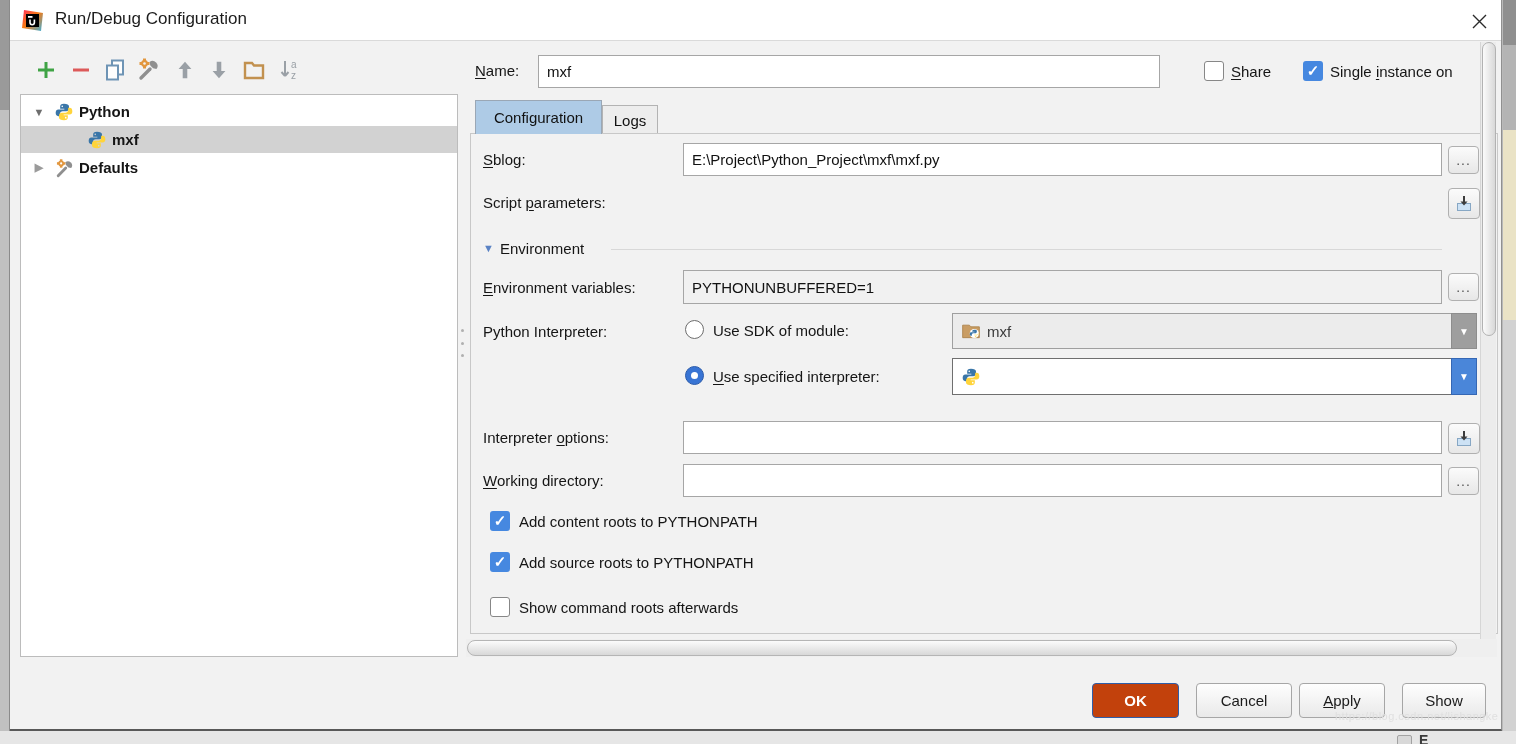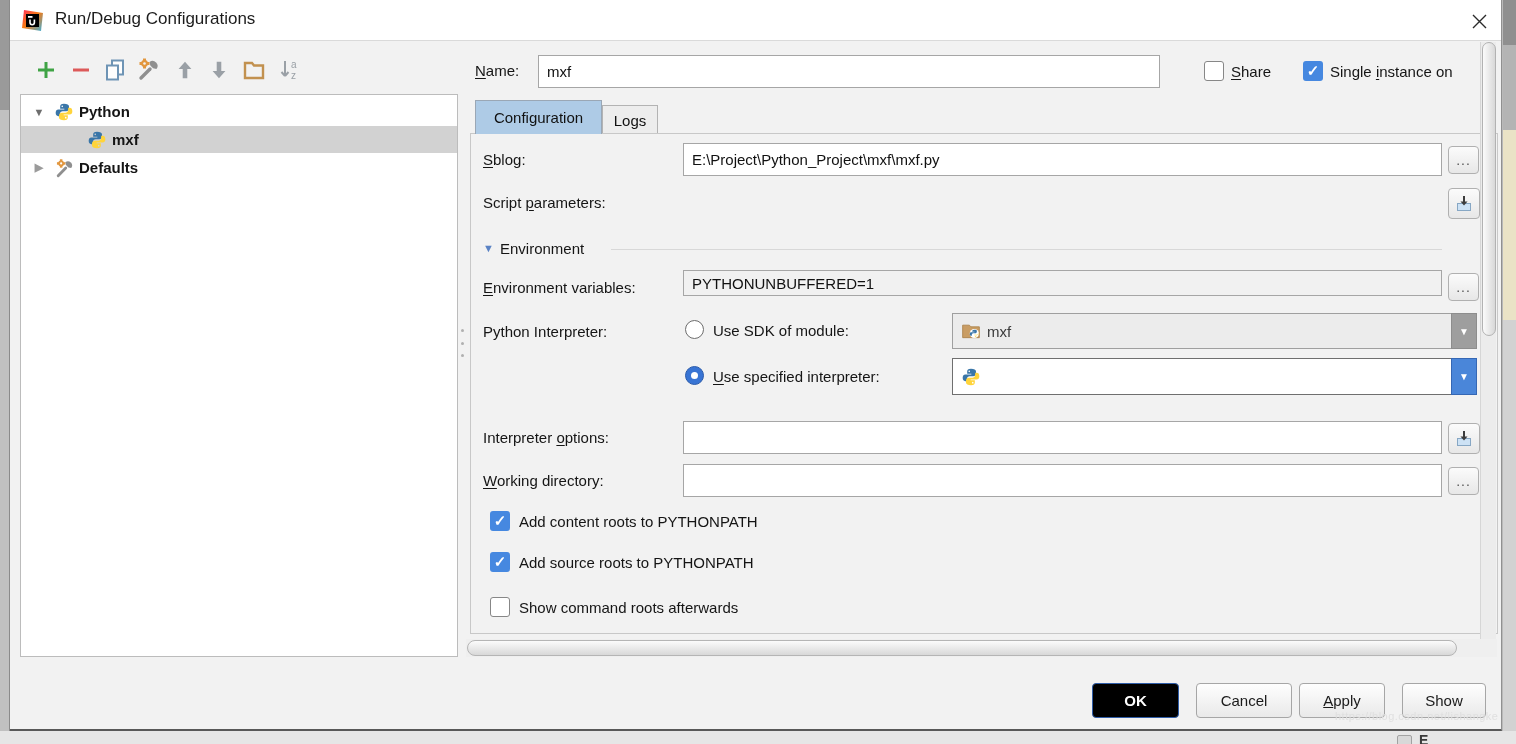--- a/index.html
+++ b/index.html
@@ -92,21 +92,21 @@
   .vsb { left:1470px; top:42px; width:16px; height:603px; background:#ececec; border-left:1px solid #d6d6d6; }
   .vsb .thumb { position:absolute; left:1px; top:0; width:14px; height:294px; border-radius:7px;
     border:1px solid #b2b2b2; background:linear-gradient(to right,#fbfbfb,#d8d8d8); }
   .hsb { left:456px; top:639px; width:1031px; height:18px; background:#efefef; }
   .hsb .thumb { position:absolute; left:1px; top:1px; width:990px; height:16px; border-radius:8px;
     border:1px solid #b5b5b5; background:linear-gradient(#fbfbfb,#d8d8d8); }
 
   
   .btn { top:683px; height:35px; border-radius:4px; display:flex; align-items:center; justify-content:center;
     font-size:15px; cursor:pointer; border:1px solid #a6a6a6; background:linear-gradient(#fefefe,#e9e9e9); color:#1a1a1a; }
-  .btn.primary { background:#000000; border:1px solid #2f5da8; color:#fff; font-weight:600; }
+  .btn.primary { background:#c2410c; border:1px solid #2f5da8; color:#fff; font-weight:600; }
 
   .watermark { left:1287px; top:710px; font-size:11px; color:rgba(222,222,222,0.95); z-index:60; letter-spacing:0.5px;margin-left:48px; }
 
   svg { display:block; }
 </style>
 </head>
 <body>
 
 <div class="abs left-strip"></div>
 <div class="abs rs1"></div>
@@ -129,21 +129,21 @@
             <stop offset="0.45" stop-color="#f97a12"></stop>
             <stop offset="1" stop-color="#3bafda"></stop>
       </linearGradient>
         </defs>
       <polygon points="2,0 21,3 19,21 0,18" fill="url(#ijg)"></polygon>
       <rect x="4" y="4" width="13" height="13" fill="#000"></rect>
       <rect x="6" y="6" width="4.5" height="1.8" fill="#fff"></rect>
       <path d="M8 9.5v3a2.2 2.2 0 0 0 4.4 0v-3" stroke="#fff" stroke-width="1.6" fill="none"></path>
     </svg>
   </span>
-  <span class="abs title">Run/Debug Configurations</span>
+  <span class="abs title">Run/Debug Configuration</span>
   <span class="abs close">
     <svg width="19" height="19" viewBox="0 0 19 19">
         <path d="M3 3 L16 16 M16 3 L3 16" stroke="#2b2b2b" stroke-width="1.4"></path>
       </svg>
   </span>
 
   <span class="abs tbtn" style="left:22px">
     <svg width="22" height="22" viewBox="0 0 22 22">
         <path d="M11 3v16M3 11h16" stroke="#3fa345" stroke-width="3"></path>
       </svg>
@@ -259,21 +259,21 @@
       <path d="M9 1v6" stroke="#3c3c3c" stroke-width="2"></path>
       <path d="M5.5 6.5L9 10.5l3.5-4z" fill="#3c3c3c"></path>
     </svg>
   </span>
 
   <span class="abs envtri" style="left:473px; top:242px">▼</span>
   <span class="abs lbl" style="left:490px; top:240px">Environment</span>
   <div class="abs hline" style="left:601px; top:249px; width:831px"></div>
 
   <span class="abs lbl" style="left:473px; top:279px"><u>E</u><span>nvironment variables:</span></span>
-  <input class="abs fld gray" style="left: 673px; top: 270px; width: 759px; height: 26px; background: rgb(241, 241, 241);" value="PYTHONUNBUFFERED=1">
+  <input class="abs fld gray" style="left: 673px; top: 270px; width: 759px; height: 34px; background: rgb(241, 241, 241);" value="PYTHONUNBUFFERED=1">
   <span class="abs mini-btn" style="left:1438px; top:273px; height:28px">...</span>
 
   <span class="abs lbl" style="left:473px; top:323px">Python Interpreter:</span>
   <span class="abs radio un" style="left:675px; top:320px"></span>
   <span class="abs lbl" style="left:703px; top:322px">Use SDK of module:</span>
   <div class="abs combo disabled" style="left:942px; top:313px; width:525px; height:36px">
     <span class="body">
       <span>
         <svg width="20" height="20" viewBox="0 0 24 24">
           <path d="M2 5h8l2 2h10v13H2z" fill="#c99d64" stroke="#a97f47"></path>

